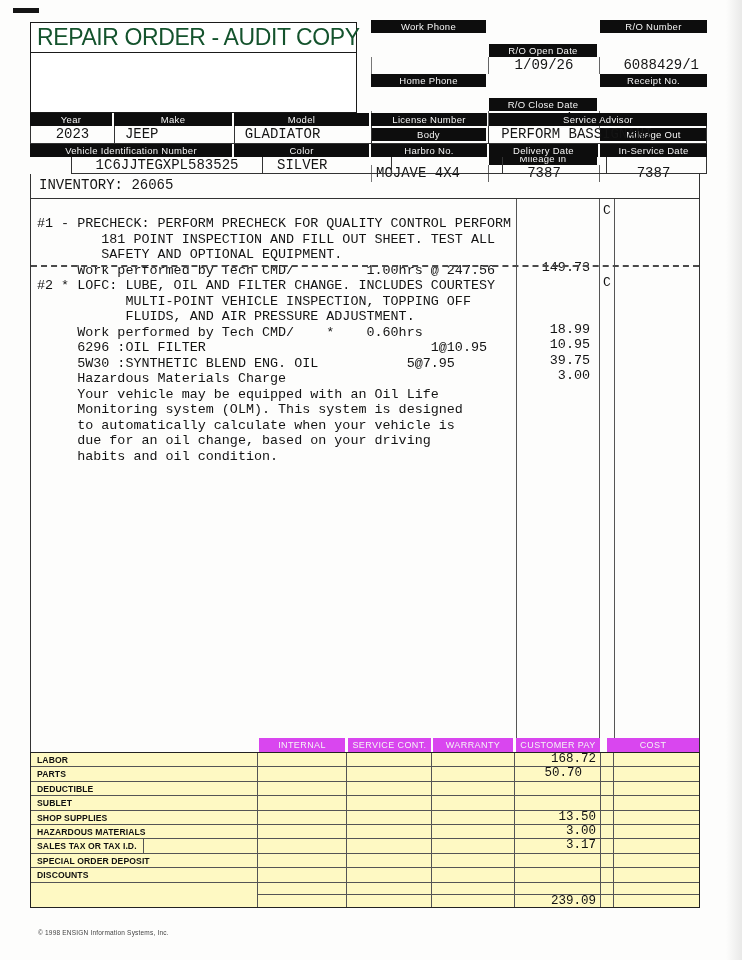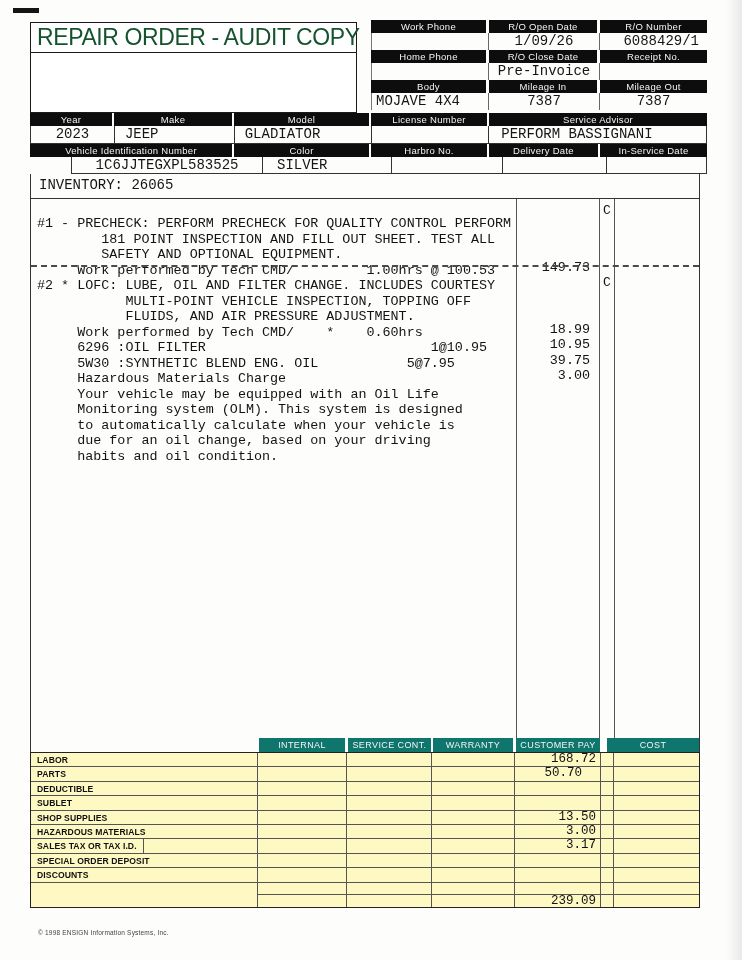--- a/index.html
+++ b/index.html
@@ -15,21 +15,21 @@
   .title{height:30px;border-bottom:1.5px solid #1a1a1a;box-sizing:border-box;
       font:400 23px/28px "Liberation Sans",sans-serif;letter-spacing:-0.4px;padding-left:6px;
       white-space:nowrap;color:#14532d;}
   .addr{padding:4px 0 0 8px;font:13.4px/16.5px "Liberation Mono","DejaVu Sans Mono",monospace;color:#161616;}
 
   
   .hdr-right{position:absolute;left:371px;top:20px;width:336px;}
   .hrow{display:flex;}
   .bar{height:13px;background:#0d0d0d;color:#f4f4f4;font:9.5px/13px "Liberation Sans",sans-serif;
       text-align:center;letter-spacing:0.3px;}
-  .b1{width:115px;margin-right:3px;} .b2{width:108px;margin-right:3px;} .b3{width:107px;}
+  .b1{width:115px;margin-right:3px;} .b2{width:108px;margin-right:3px;margin-top:24px;} .b3{width:107px;}
   .vcell{height:17px;box-sizing:border-box;font:14px/17px "Liberation Mono","DejaVu Sans Mono",monospace;
       border-right:1px solid #666;color:#151515;white-space:nowrap;}
   .vw1{width:118px;border-left:1px solid #777;} .vw2{width:111px;} .vw3{width:107px;border-right:none;}
   .center{text-align:center;} .rightal{text-align:right;padding-right:8px;} .leftpad{padding-left:4px;}
 
   
   .veh{position:absolute;left:30px;top:113px;width:677px;}
   .vbar{height:13px;background:#0d0d0d;color:#f4f4f4;font:9.5px/13px "Liberation Sans",sans-serif;
       text-align:center;letter-spacing:0.3px;margin-right:2px;}
   .vbar:last-child{margin-right:0;}
@@ -56,21 +56,21 @@
   .iline{position:relative;height:15.5px;}
   .iline .desc{white-space:pre;font:13.4px/15.5px "Liberation Mono","DejaVu Sans Mono",monospace;color:#131313;}
   .iline .amt{position:absolute;left:479px;top:0;width:80px;box-sizing:border-box;text-align:right;
       padding-right:6px;font:13.4px/15.5px "Liberation Mono","DejaVu Sans Mono",monospace;color:#131313;}
   .cflag{position:absolute;left:572px;font:13px/15px "Liberation Mono","DejaVu Sans Mono",monospace;color:#131313;}
   .cf1{top:4px;} .cf2{top:76px;}
   .dashsep{position:absolute;left:0;top:66px;width:100%;border-top:2px dashed #4a4a4a;}
 
   
   .summary{position:absolute;left:30px;top:738px;width:670px;}
-  .hbar{position:absolute;top:0;height:14px;background:#0f766e;color:#f4f4f4;
+  .hbar{position:absolute;top:0;height:14px;background:#d946ef;color:#f4f4f4;
       font:9px/14px "Liberation Sans",sans-serif;text-align:center;letter-spacing:0.4px;}
   .hb1{left:229px;width:86px;}.hb2{left:318px;width:83px;}.hb3{left:403px;width:80px;}
   .hb4{left:486px;width:84px;}.hb5{left:577px;width:92px;}
   .sum-body{position:absolute;left:0;top:14px;width:668px;border:1px solid #222;background:#fef9c3;}
   .srow{display:flex;height:14.4px;box-sizing:border-box;border-bottom:1px solid #555;}
   .scell{box-sizing:border-box;border-right:1px solid #555;height:100%;}
   .sc-label{width:227px;font:700 8.6px/14px "Liberation Sans",sans-serif;padding-left:6px;
       letter-spacing:0.1px;color:#101010;position:relative;white-space:nowrap;}
   .sc-a{width:89px;}.sc-b{width:85px;}.sc-c{width:83px;}
   .sc-pay{width:86px;font:12.5px/13px "Liberation Mono","DejaVu Sans Mono",monospace;
@@ -166,21 +166,21 @@
   <div class="items">
     <div class="vline vl1"></div>
     <div class="vline vl2"></div>
     <div class="vline vl3"></div>
 
     <div class="cflag cf1">C</div>
     <div class="itext i1">
       <div class="iline"><span class="desc">#1 - PRECHECK: PERFORM PRECHECK FOR QUALITY CONTROL PERFORM</span><span class="amt"></span></div>
       <div class="iline"><span class="desc">        181 POINT INSPECTION AND FILL OUT SHEET. TEST ALL</span><span class="amt"></span></div>
       <div class="iline"><span class="desc">        SAFETY AND OPTIONAL EQUIPMENT.</span><span class="amt"></span></div>
-      <div class="iline"><span class="desc">     Work performed by Tech CMD/         1.00hrs @ 100.53</span><span class="amt">149.73</span></div>
+      <div class="iline"><span class="desc">     Work performed by Tech CMD/         1.00hrs @ 247.56</span><span class="amt">149.73</span></div>
     </div>
 
     <div class="dashsep"></div>
 
     <div class="cflag cf2">C</div>
     <div class="itext i2">
       <div class="iline"><span class="desc">#2 * LOFC: LUBE, OIL AND FILTER CHANGE. INCLUDES COURTESY</span><span class="amt"></span></div>
       <div class="iline"><span class="desc">           MULTI-POINT VEHICLE INSPECTION, TOPPING OFF</span><span class="amt"></span></div>
       <div class="iline"><span class="desc">           FLUIDS, AND AIR PRESSURE ADJUSTMENT.</span><span class="amt"></span></div>
       <div class="iline"><span class="desc">     Work performed by Tech CMD/    *    0.60hrs</span><span class="amt">18.99</span></div>

